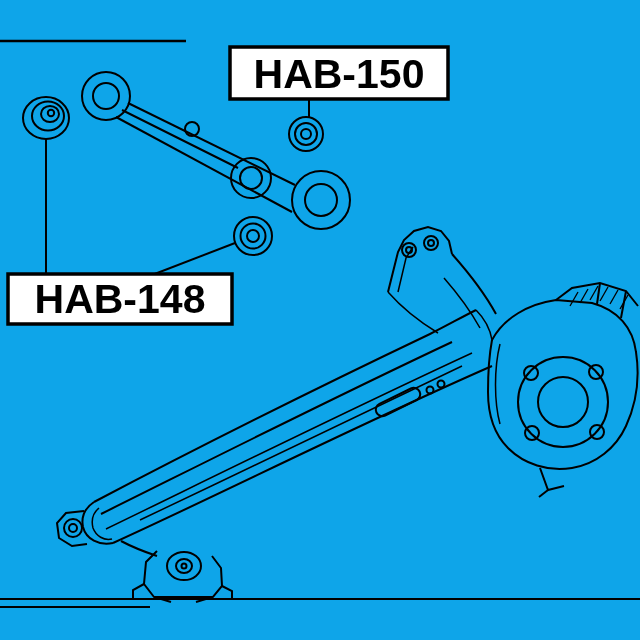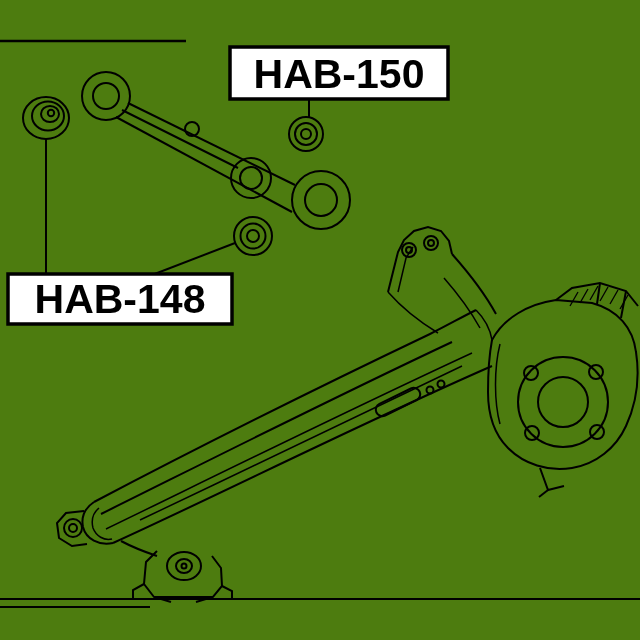--- a/index.html
+++ b/index.html
@@ -1,19 +1,19 @@
 <!DOCTYPE html>
 <html><head>
 <meta charset="utf-8">
 <style>
   html,body{margin:0;padding:0;background:#ffffff;}
   .stage{
     position:relative;
     width:640px;height:640px;
-    background:#4d7c0f;
+    background:#0ea5e9;
     font-family:"Liberation Sans", sans-serif;
     overflow:hidden;
   }
   svg{position:absolute;top:0;left:0;}
   text.callout{
     font-family:"Liberation Sans", sans-serif;
     font-weight:bold;
     fill:#000000;
   }
 </style>

